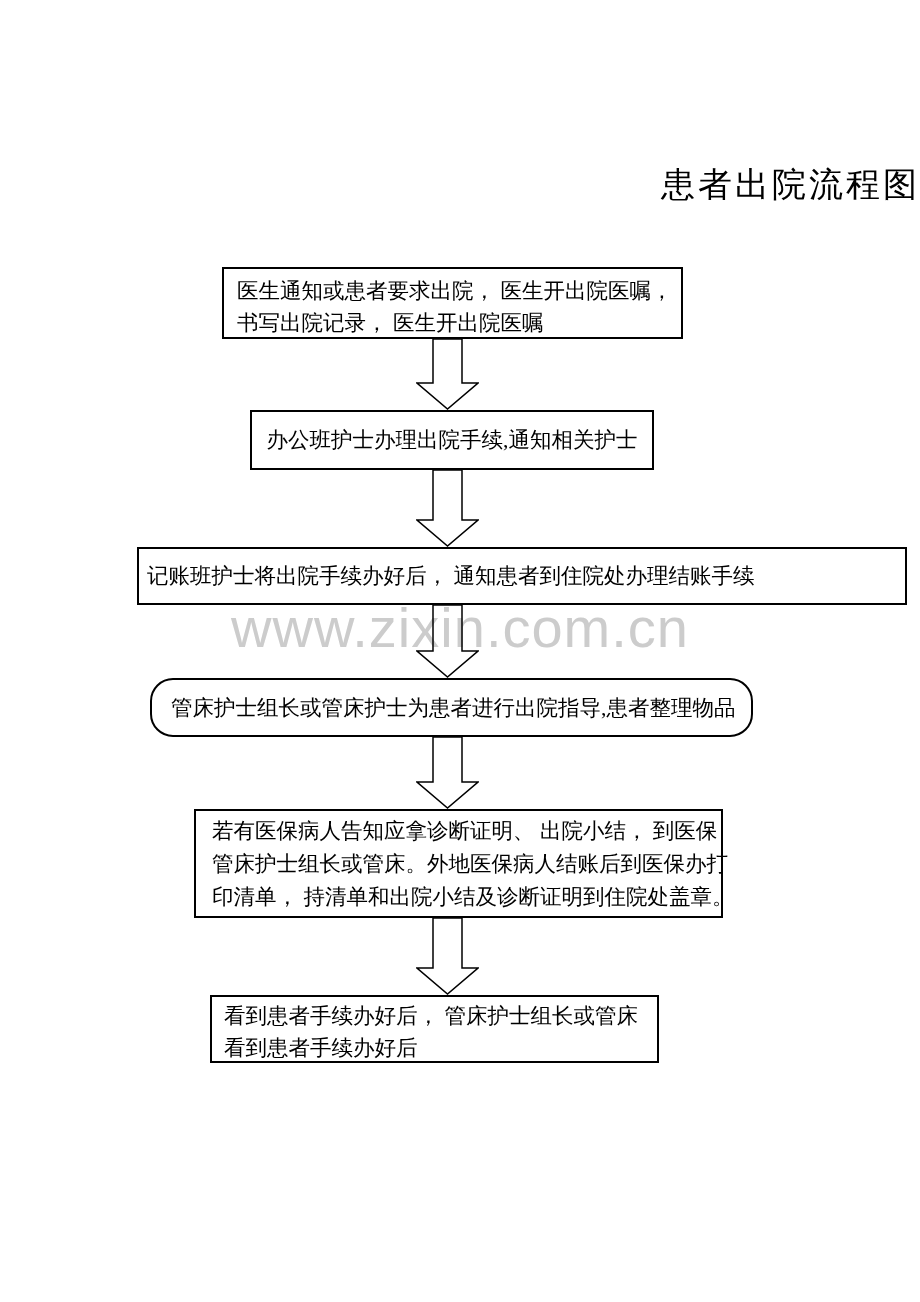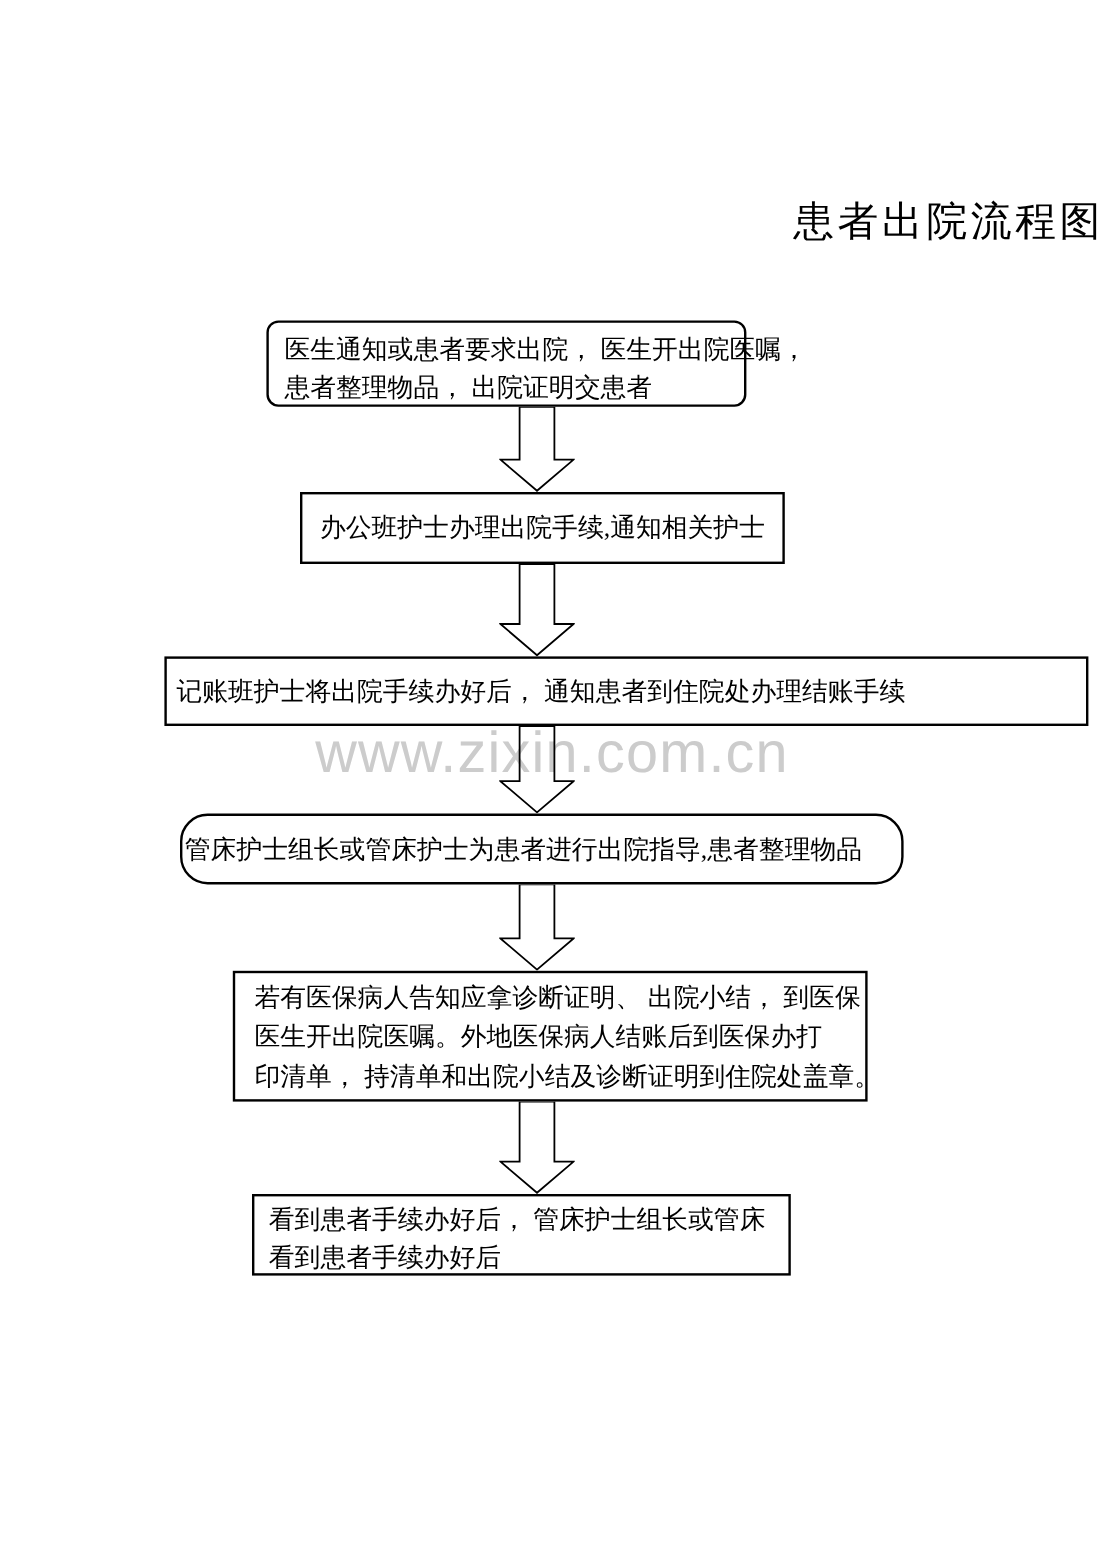--- a/index.html
+++ b/index.html
@@ -17,45 +17,45 @@
     text-align:right;
     font-size:34px;
     letter-spacing:3px;
     white-space:nowrap;
   }
   .watermark{
     position:absolute;
     left:0;top:604px;width:920px;
     text-align:center;
     font-family:"Liberation Sans","DejaVu Sans",sans-serif;
-    font-size:48px;
+    font-size:56px;
     line-height:48px;
     letter-spacing:1px;
     color:#cccccc;
     white-space:nowrap;
     z-index:1;
   }
   .flow-node{
     position:absolute;
     box-sizing:border-box;
     border:2px solid #000;
     background:transparent;
     font-size:21.5px;
     line-height:32px;
     z-index:2;
   }
   .flow-node .line{white-space:nowrap;}
   .centered{
     display:flex;
     align-items:center;
   }
-  #node-1{left:222px;top:267px;width:400px;height:72px;padding:6px 6px 0 13px;border-radius:10px;}
+  #node-1{left:222px;top:267px;width:461px;height:72px;padding:6px 6px 0 13px;}
   #node-2{left:250px;top:410px;width:404px;height:60px;justify-content:center;}
   #node-3{left:137px;top:547px;width:770px;height:58px;padding-left:8px;}
-  #node-4{left:150px;top:678px;width:603px;height:59px;padding-left:2px;border-radius:23px;}
+  #node-4{left:150px;top:678px;width:603px;height:59px;padding-left:19px;border-radius:23px;}
   #node-5{left:194px;top:809px;width:529px;height:109px;padding:4px 6px 0 16px;line-height:33px;}
   #node-6{left:210px;top:995px;width:449px;height:68px;padding:3px 6px 0 12px;}
   .flow-arrow{
     position:absolute;
     left:416px;width:63px;
     z-index:3;
   }
   #arrow-1{top:339px;height:71px;}
   #arrow-2{top:470px;height:77px;}
   #arrow-3{top:605px;height:73px;}
@@ -69,21 +69,21 @@
 <body>
 
 <div id="page">
 
   <div class="doc-title">患者出院流程图</div>
 
   <div class="watermark">www.zixin.com.cn</div>
 
   <div id="node-1" class="flow-node">
     <div class="line">医生通知或患者要求出院， 医生开出院医嘱，</div>
-    <div class="line">患者整理物品， 出院证明交患者</div>
+    <div class="line">书写出院记录， 医生开出院医嘱</div>
   </div>
 
   <div id="arrow-1" class="flow-arrow">
     <svg viewBox="0 0 63 71" preserveAspectRatio="none">
       <polygon points="17,0 46,0 46,44 62,44 31.5,70 1,44 17,44"></polygon>
     </svg>
   </div>
 
   <div id="node-2" class="flow-node centered">
     <div class="line">办公班护士办理出院手续,通知相关护士</div>
@@ -110,21 +110,21 @@
   </div>
 
   <div id="arrow-4" class="flow-arrow">
     <svg viewBox="0 0 63 72" preserveAspectRatio="none">
       <polygon points="17,0 46,0 46,45 62,45 31.5,71 1,45 17,45"></polygon>
     </svg>
   </div>
 
   <div id="node-5" class="flow-node">
     <div class="line">若有医保病人告知应拿诊断证明、 出院小结， 到医保</div>
-    <div class="line">医生开出院医嘱。外地医保病人结账后到医保办打</div>
+    <div class="line">管床护士组长或管床。外地医保病人结账后到医保办打</div>
     <div class="line">印清单， 持清单和出院小结及诊断证明到住院处盖章。</div>
   </div>
 
   <div id="arrow-5" class="flow-arrow">
     <svg viewBox="0 0 63 77" preserveAspectRatio="none">
       <polygon points="17,0 46,0 46,50 62,50 31.5,76 1,50 17,50"></polygon>
     </svg>
   </div>
 
   <div id="node-6" class="flow-node">

